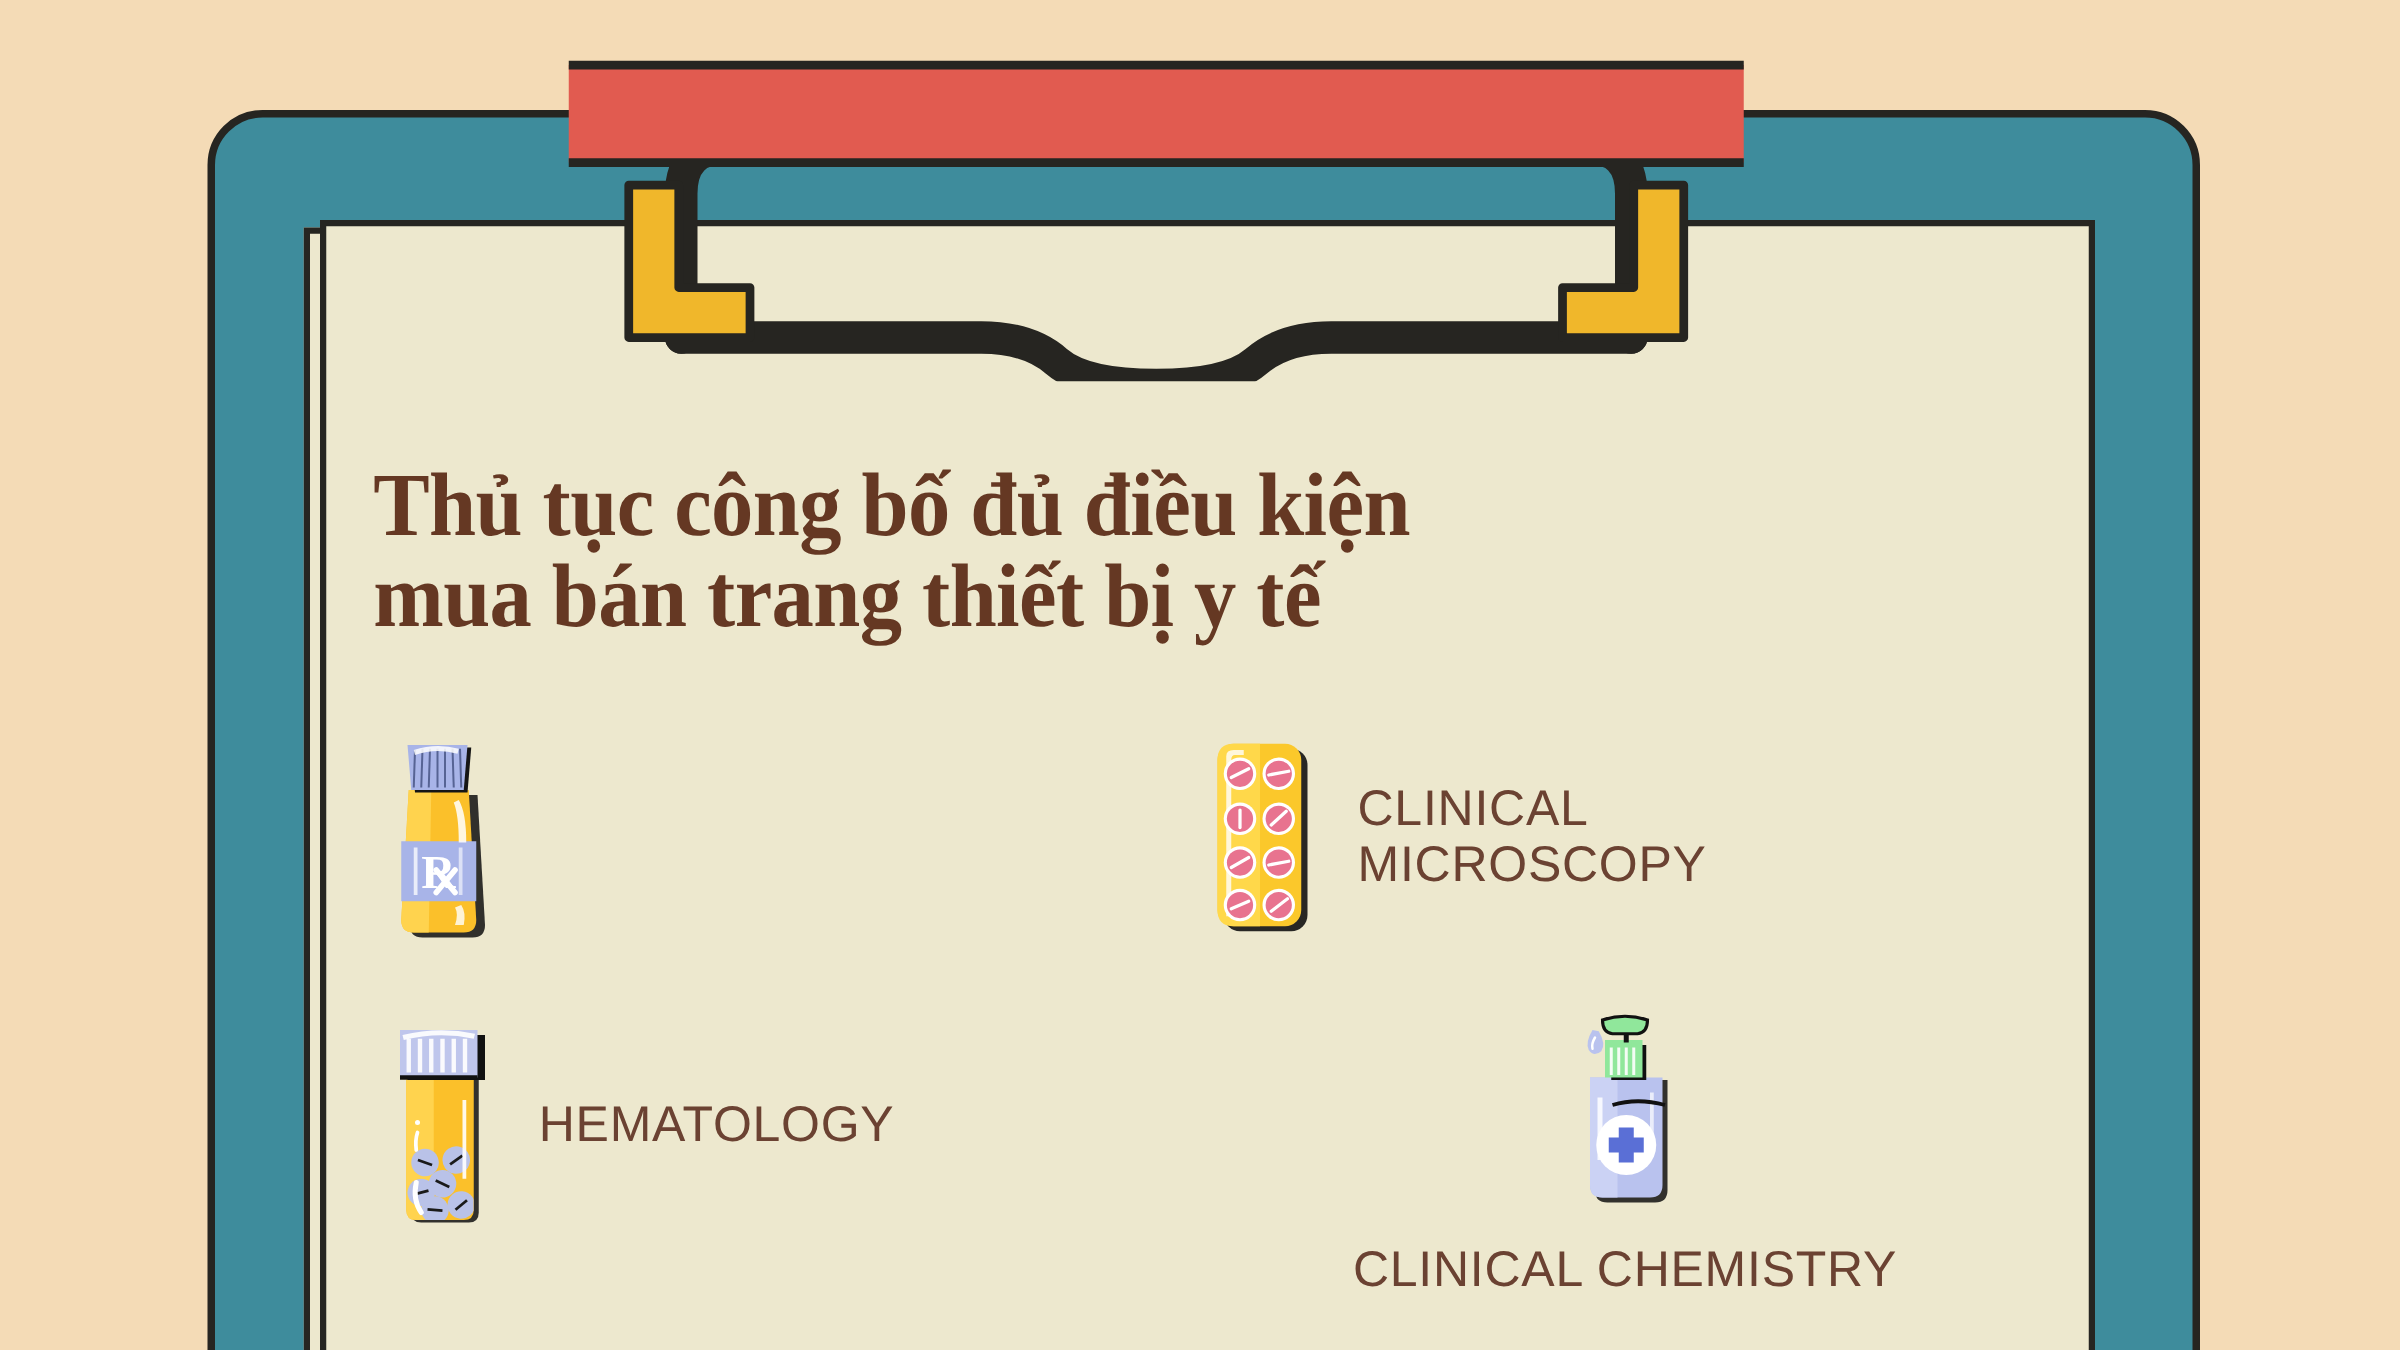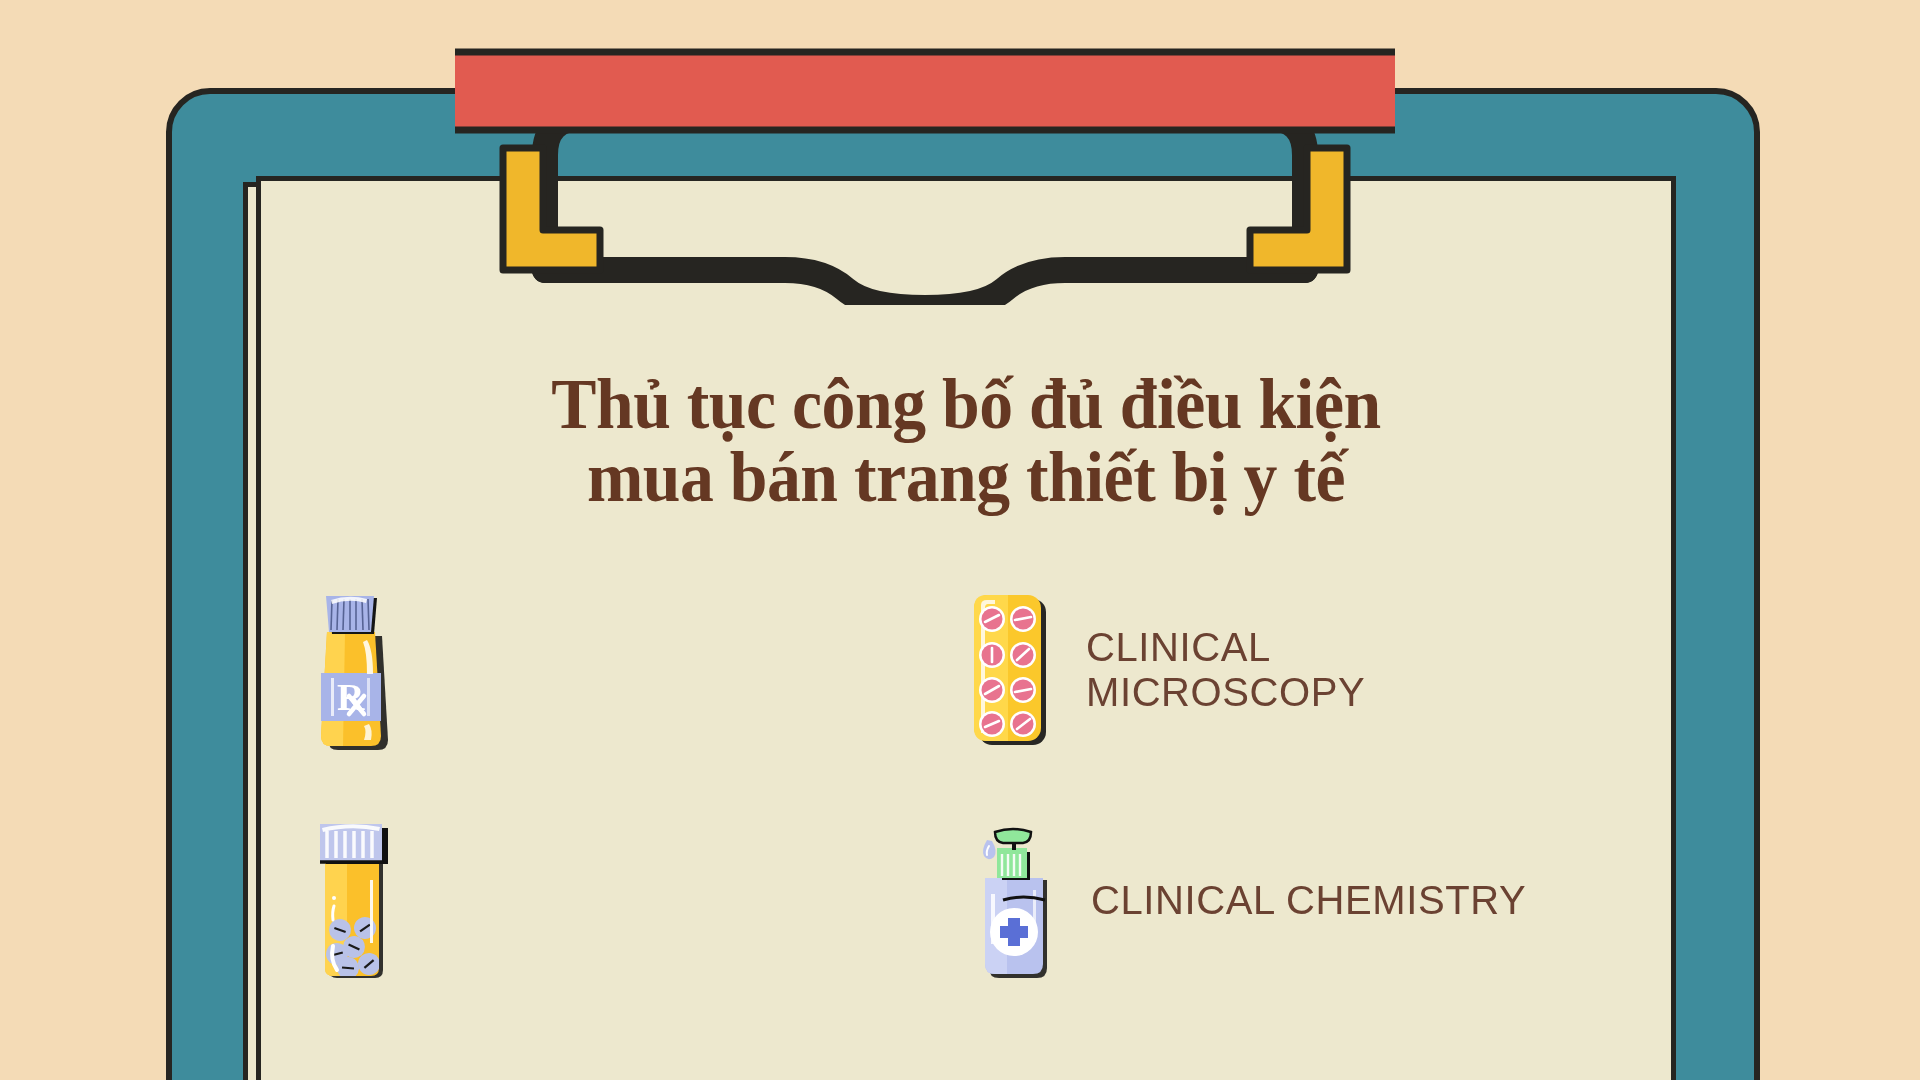--- a/index.html
+++ b/index.html
@@ -65,21 +65,20 @@
     height: 265px;
   }
   .clip-svg { display: block; }
 
   
   .title-block {
     position: absolute;
     left: 256px;
     top: 368px;
     width: 1420px;
-    text-align: center;
     pointer-events: none;
   }
   .title-line {
     font-family: "Liberation Serif", serif;
     font-weight: bold;
     color: #653823;
     font-size: 72px;
     line-height: 1.02;
     letter-spacing: -0.5px;
     white-space: nowrap;
@@ -116,21 +115,21 @@
     font-family: "Liberation Sans", sans-serif;
     color: #6B4232;
     font-size: 40px;
     line-height: 1.12;
     letter-spacing: 0.6px;
     font-weight: 400;
     white-space: pre-line;
   }
   .item-2 .menu-icon { width: 100px; flex: 0 0 100px; }
   .item-2 { padding-left: 20px; }
-  .item-4 { padding-left: 20px; }
+  .item-4 { padding-left: 20px; flex-direction: column; }
 </style>
 </head>
 <body>
 
 <div class="stage">
 
   <div class="clipboard-board"></div>
 
   <div class="paper-shadow"></div>
 
@@ -290,20 +289,21 @@
               <line x1="29" y1="13" x2="29" y2="40"></line>
             <line x1="38" y1="13" x2="38" y2="40"></line>
               <line x1="47" y1="13" x2="47" y2="40"></line>
             <line x1="56" y1="13" x2="56" y2="40"></line>
               <line x1="65" y1="13" x2="65" y2="40"></line>
           </g>
           <path d="M15 10 Q44 3 73 9 L72 13 Q44 7 16 14 Z" fill="#FFFFFF" opacity="0.9"></path>
           <path d="M13 44 L75 44" stroke="#111111" stroke-width="3.5"></path>
         </svg>
       </div>
+      <div class="menu-label">HEMATOLOGY</div>
     </div>
 
     <div class="menu-item item-4">
       <div class="menu-icon">
         <svg width="96" height="168" viewBox="0 0 96 168">
           <path d="M24 64 L82 64 L82 152 Q82 162 72 162 L34 162 Q24 162 24 152 Z" fill="#111111" opacity="0.85"></path>
           <path d="M20 62 L78 62 L78 148 Q78 158 68 158 L30 158 Q20 158 20 148 Z" fill="#B9C2EE"></path>
           <path d="M20 62 L42 62 L42 158 L30 158 Q20 158 20 148 Z" fill="#CBD2F4"></path>
           <path d="M26 78 L30 78 L30 128 L26 128 Z" fill="#FFFFFF" opacity="0.85"></path>
           <path d="M68 74 L71 74 L71 122 L68 122 Z" fill="#FFFFFF" opacity="0.7"></path>

